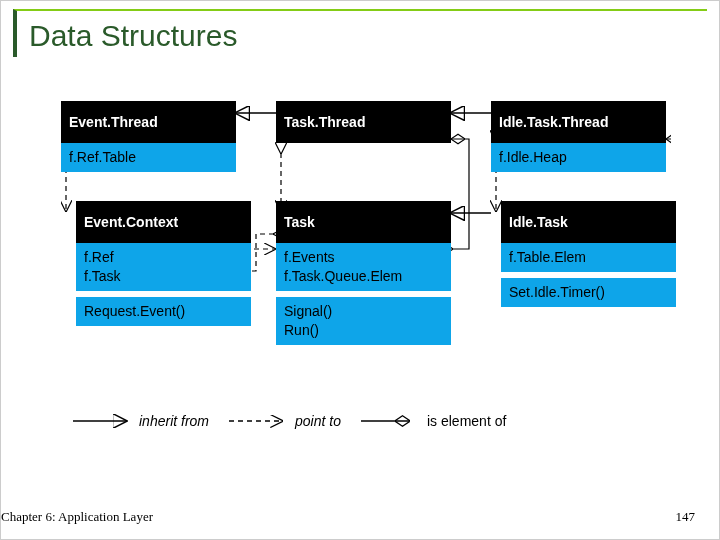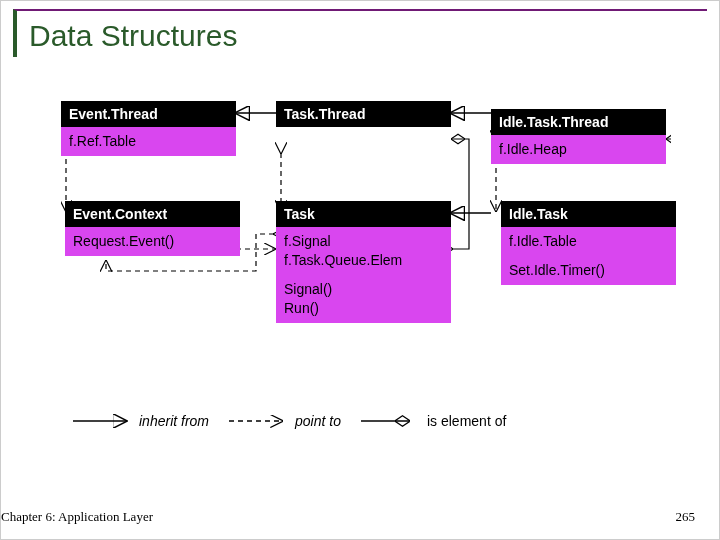--- a/index.html
+++ b/index.html
@@ -6,21 +6,21 @@
   body {
     width: 720px;
     height: 540px;
     font-family: Arial, sans-serif;
     background: #fff;
     position: relative;
     border: 1px solid #ccc;
   }
   .title-bar {
     border-left: 4px solid #2a5a2a;
-    border-top: 2px solid #701a75;
+    border-top: 2px solid #84cc16;
     margin: 8px 12px 0 12px;
     padding: 8px 0 4px 12px;
   }
   .title {
     color: #2a5a2a;
     font-size: 30px;
     font-weight: normal;
   }
   .diagram {
     position: absolute;
@@ -30,29 +30,29 @@
     height: 330px;
   }
   .box {
     position: absolute;
     width: 175px;
     font-size: 14px;
   }
   .box-header {
     background: #000;
     color: #fff;
-    padding: 5px 8px;
+    padding: 13px 8px;
     font-weight: bold;
   }
   .box-section {
-    background: #d946ef;
+    background: #0ea5e9;
     padding: 5px 8px;
     line-height: 1.35;
   }
-  .box-section + .box-section { margin-top: 0; }
+  .box-section + .box-section { margin-top: 6px; }
   .legend {
     position: absolute;
     bottom: 2px;
     left: 10px;
     width: 600px;
     display: flex;
     align-items: flex-end;
     gap: 18px;
     font-size: 14px;
     font-style: italic;
@@ -129,50 +129,54 @@
     <div class="box-header">Event.Thread</div>
     <div class="box-section">
       <div>f.Ref.Table</div>
     </div>
   </div>
 
   <div class="box" style="left:215px;top:0">
     <div class="box-header">Task.Thread</div>
   </div>
 
-  <div class="box" style="left:430px;top:8px">
+  <div class="box" style="left:430px;top:0">
     <div class="box-header">Idle.Task.Thread</div>
     <div class="box-section">
       <div>f.Idle.Heap</div>
     </div>
   </div>
 
-  <div class="box" style="left:4px;top:100px">
+  <div class="box" style="left:15px;top:100px">
     <div class="box-header">Event.Context</div>
+    <div class="box-section">
+      <div>f.Ref</div>
+      <div>f.Task</div>
+    </div>
     <div class="box-section">
       <div>Request.Event()</div>
     </div>
   </div>
 
   <div class="box" style="left:215px;top:100px">
     <div class="box-header">Task</div>
     <div class="box-section">
-      <div>f.Signal</div>
+      <div>f.Events</div>
       <div>f.Task.Queue.Elem</div>
     </div>
     <div class="box-section">
       <div>Signal()</div>
       <div>Run()</div>
     </div>
   </div>
 
   <div class="box" style="left:440px;top:100px">
     <div class="box-header">Idle.Task</div>
     <div class="box-section">
-      <div>f.Idle.Table</div>
+      <div>f.Table.Elem</div>
     </div>
     <div class="box-section">
       <div>Set.Idle.Timer()</div>
     </div>
   </div>
 
   <div class="legend">
     <div class="legend-item">
       <svg width="60" height="14">
         <defs>
@@ -204,13 +208,13 @@
           </defs>
         <line x1="2" y1="7" x2="50" y2="7" stroke="#000" stroke-width="1.3" marker-end="url(#ldia)"></line>
       </svg>
       <span>is element of</span>
     </div>
   </div>
 
 </div>
 
 <div class="footer">Chapter 6: Application Layer</div>
-<div class="pagenum">265</div>
+<div class="pagenum">147</div>
 
 </body></html>

